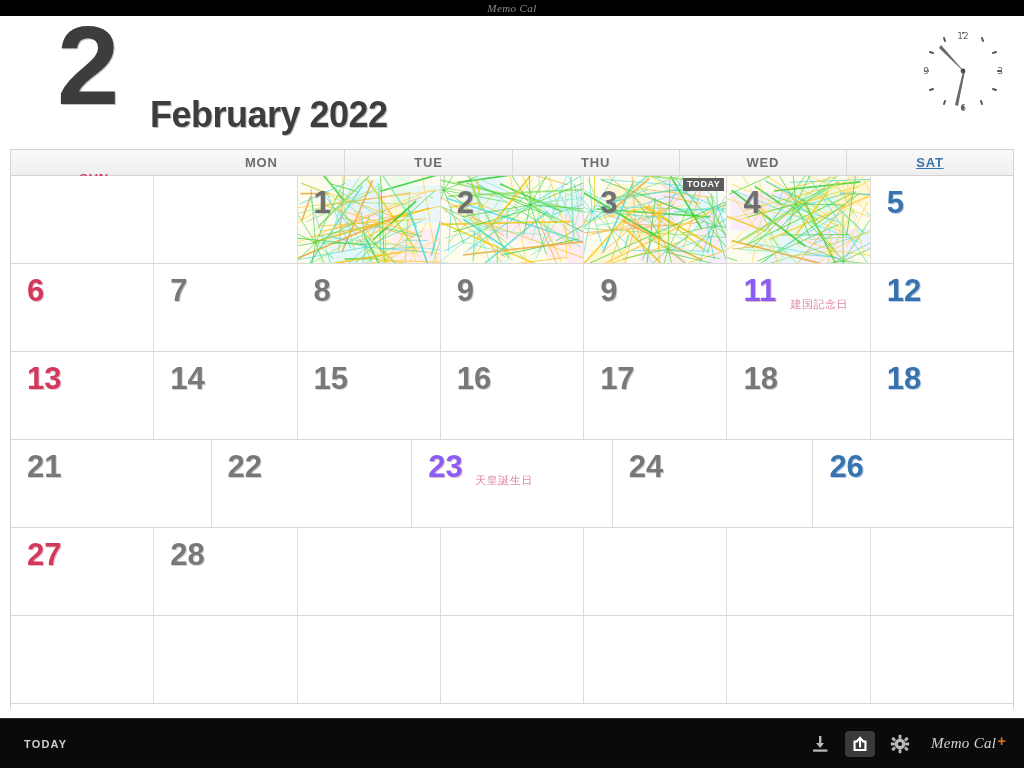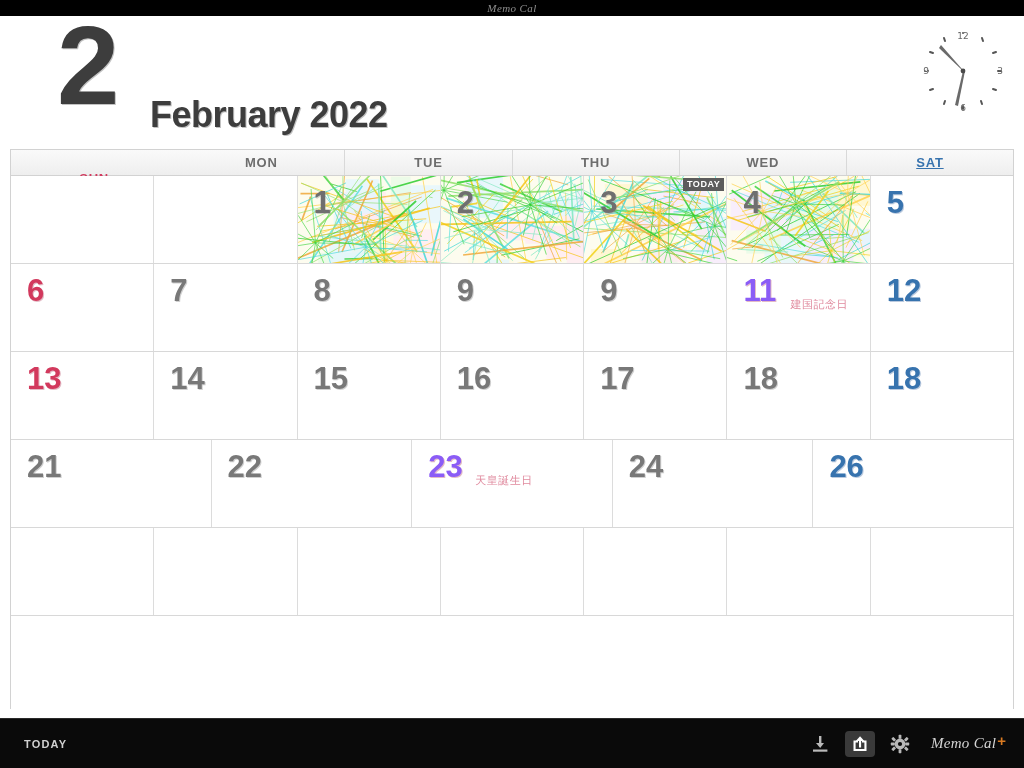--- a/index.html
+++ b/index.html
@@ -904,20 +904,33 @@
             <div class="holiday-label">天皇誕生日</div>
           </div>
           <div class="day-cell">
             <div class="day-number">24</div>
           </div>
           <div class="day-cell">
             <div class="day-number sat">26</div>
           </div>
         </div>
         <div class="week-row">
+          <div class="day-cell">
+            <div class="day-number sun">27</div>
+          </div>
+          <div class="day-cell">
+            <div class="day-number">28</div>
+          </div>
+          <div class="day-cell"></div>
+          <div class="day-cell"></div>
+          <div class="day-cell"></div>
+          <div class="day-cell"></div>
+          <div class="day-cell"></div>
+        </div>
+        <div class="week-row">
           <div class="day-cell"></div>
           <div class="day-cell"></div>
           <div class="day-cell"></div>
           <div class="day-cell"></div>
           <div class="day-cell"></div>
           <div class="day-cell"></div>
           <div class="day-cell"></div>
         </div>
       </div>
   </div>

